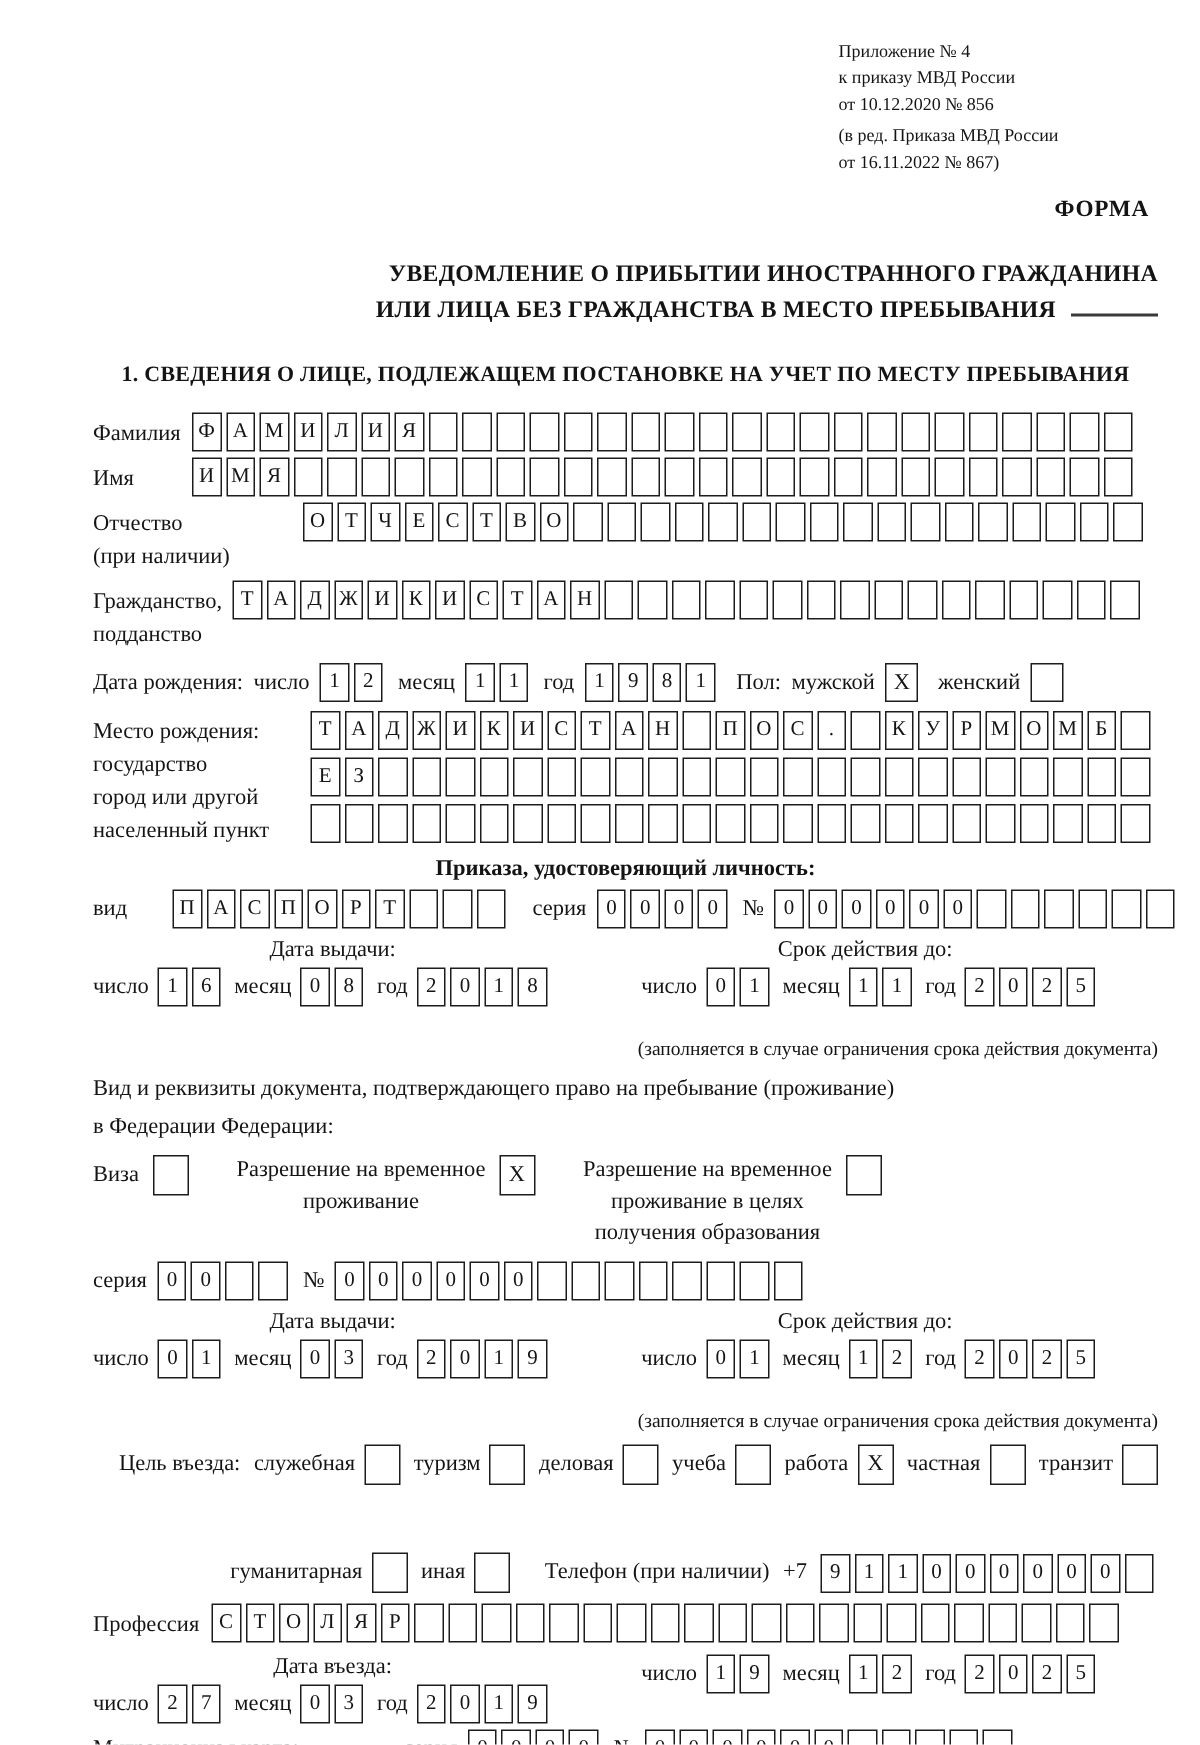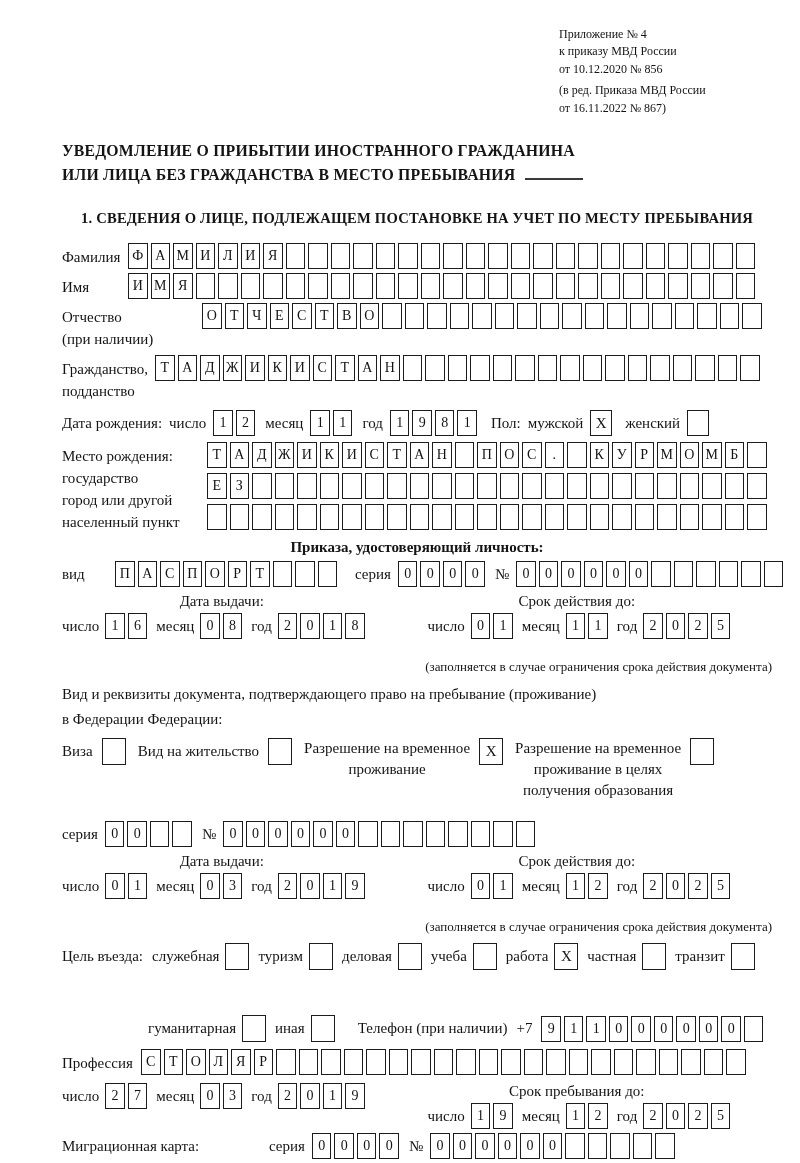--- a/index.html
+++ b/index.html
@@ -12,21 +12,21 @@
     overflow: hidden;
   }
   .page { padding: 26px 28px 0 62px; width: 800px; height: 1163px; }
 
   
   .header-note { width: 205px; margin-left: auto; margin-right: 8px; font-size: 12px; line-height: 1.45; }
   .header-note .gap-top { margin-top: 4px; }
   .forma { text-align: right; font-weight: bold; font-size: 15.5px; letter-spacing: .5px; margin: 14px 6px 0 0; }
 
   
-  .title { text-align: left; font-weight: bold; font-size: 15.8px; line-height: 1.5; margin-top: 22px; letter-spacing: .2px; }
+  .title { text-align: right; font-weight: bold; font-size: 15.8px; line-height: 1.5; margin-top: 22px; letter-spacing: .2px; }
   .blank { display: inline-block; width: 58px; border-bottom: 2.5px solid #3a3a3a; height: 14px; margin-left: 10px; }
   .section-heading { text-align: center; font-weight: bold; font-size: 14.6px; margin-top: 24px; letter-spacing: .2px; }
 
   
   .row { display: flex; align-items: flex-start; margin-bottom: 4px; }
   .label-col { flex: none; padding-top: 4px; line-height: 1.45; }
   .w-fam { width: 66px; }
   .w-pat { width: 140px; }
   .w-cit { width: 93px; }
   .w-place { width: 145px; }
@@ -58,44 +58,45 @@
 
   .twocol { display: flex; margin-top: 6px; margin-bottom: 4px; }
   .tc-left { width: 45%; }
   .tc-right { width: 55%; }
   .tc-header { text-align: center; margin-bottom: 3px; }
   .tc-right .dateline { margin-left: 46px; }
   .small-note { font-size: 13px; text-align: right; margin-top: 20px; }
 
   .plain-line { margin: 8px 0 2px; line-height: 1.5; }
 
-  .opt-row { display: flex; gap: 12px; align-items: flex-start; margin: 8px 0 20px; }
+  .opt-row { display: flex; gap: 32px; align-items: flex-start; margin: 8px 0 8px; }
   .opt { display: flex; gap: 9px; align-items: center; }
   .opt.multi { align-items: flex-start; }
   .opt-lines { text-align: center; line-height: 1.4; }
 
-  .purpose-row { display: flex; align-items: center; gap: 9px; margin-bottom: 7px; flex-wrap: nowrap; }
+  .purpose-row { display: flex; align-items: center; gap: 9px; margin-bottom: 7px; flex-wrap: nowrap; justify-content: flex-end; }
   .purpose { display: flex; align-items: center; gap: 6px; }
   .purpose-row.row2 { margin-left: 86px; margin-top: 45px; }
   .phone-label { margin-left: 14px; }
 
   .reps { margin-top: 6px; }
 </style>
 </head>
 <body>
 
 <div class="page">
 
   <div class="header-note">
     <div>Приложение № 4</div>
     <div>к приказу МВД России</div>
     <div>от 10.12.2020 № 856</div>
     <div class="gap-top">(в ред. Приказа МВД России</div>
     <div>от 16.11.2022 № 867)</div>
   </div>
+  <div class="forma">ФОРМА</div>
 
   <div class="title">
     <div>УВЕДОМЛЕНИЕ О ПРИБЫТИИ ИНОСТРАННОГО ГРАЖДАНИНА</div>
     <div><span>ИЛИ ЛИЦА БЕЗ ГРАЖДАНСТВА В МЕСТО ПРЕБЫВАНИЯ</span><span class="blank"></span></div>
   </div>
 
   <div class="section-heading">1. СВЕДЕНИЯ О ЛИЦЕ, ПОДЛЕЖАЩЕМ ПОСТАНОВКЕ НА УЧЕТ ПО МЕСТУ ПРЕБЫВАНИЯ</div>
 
   <div class="row" style="margin-top:16px">
     <div class="label-col w-fam">Фамилия</div>
@@ -442,24 +443,20 @@
   </div>
 
   <div class="plain-line">Вид и реквизиты документа, подтверждающего право на пребывание (проживание)</div>
   <div class="plain-line" style="margin-top:2px">в Федерации Федерации:</div>
 
   <div class="opt-row">
     <div class="opt">
       <span>Виза</span>
       <span class="checkbox"></span>
     </div>
-    <div class="opt">
-      <span>Вид на жительство</span>
-      <span class="checkbox"></span>
-    </div>
     <div class="opt multi">
       <div class="opt-lines">
         <div>Разрешение на временное</div>
         <div>проживание</div>
       </div>
       <span class="checkbox">X</span>
     </div>
     <div class="opt multi">
       <div class="opt-lines">
         <div>Разрешение на временное</div>
@@ -630,20 +627,21 @@
         <span class="cell"></span>
         <span class="cell"></span>
         <span class="cell"></span>
         <span class="cell"></span>
         <span class="cell"></span>
       </div>
   </div>
 
   <div class="twocol" style="margin-top:8px">
     <div class="tc-left">
+      <div class="tc-header">Дата въезда:</div>
       <div class="dateline">
         <span class="lbl">число</span>
         <span class="cells">
             <span class="cell">2</span>
             <span class="cell">7</span>
           </span>
         <span class="lbl">месяц</span>
         <span class="cells">
             <span class="cell">0</span>
             <span class="cell">3</span>
@@ -651,21 +649,20 @@
         <span class="lbl">год</span>
         <span class="cells">
             <span class="cell">2</span>
             <span class="cell">0</span>
             <span class="cell">1</span>
             <span class="cell">9</span>
           </span>
       </div>
     </div>
     <div class="tc-right">
-      <div class="tc-header">Срок пребывания до:</div>
       <div class="dateline">
         <span class="lbl">число</span>
         <span class="cells">
             <span class="cell">1</span>
             <span class="cell">9</span>
           </span>
         <span class="lbl">месяц</span>
         <span class="cells">
             <span class="cell">1</span>
             <span class="cell">2</span>

